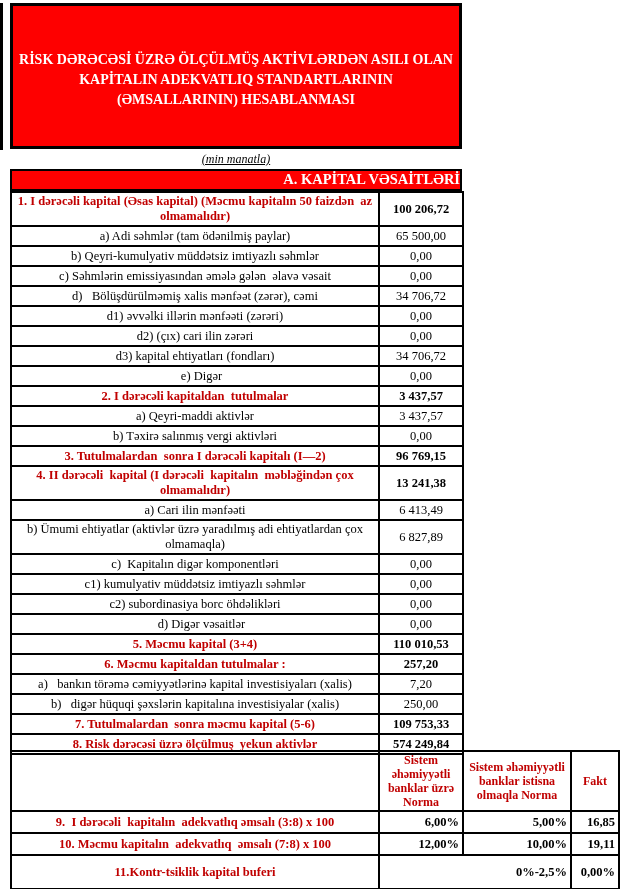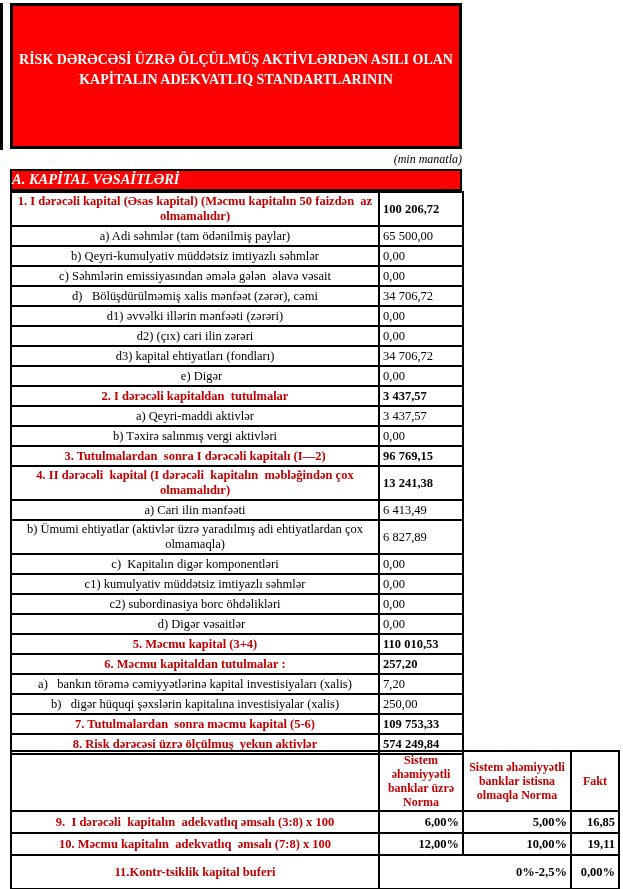--- a/index.html
+++ b/index.html
@@ -22,47 +22,46 @@
     background:var(--red-fill, #fe0000);
     border:3px solid #000;
     box-sizing:border-box;
     color:#ffffff; font-weight:bold; font-size:14px; line-height:20px;
     text-align:center;
     padding-top:44px;
   }
 
   .unit-note {
     position:absolute; left:10px; top:152px; width:452px;
-    text-align:right; font-style:italic; font-size:12px; line-height:14px;
+    text-align:center; font-style:italic; font-size:12px; line-height:14px;text-decoration:underline;
   }
 
   .section-bar {
     position:absolute; left:10px; top:169px; width:452px; height:22px;
     background:var(--red-fill, #fe0000);
     border:2px solid #000;
     box-sizing:border-box;
     color:#ffffff; font-weight:bold; font-size:14.5px; line-height:17px;
-    text-align:left;
-    font-style:italic;
+    text-align:right;
   }
 
   table.cap {
     position:absolute; left:10px; top:191px;
     width:452px; border-collapse:collapse; table-layout:fixed;
     border:2px solid #000;
   }
   table.cap td {
     border:2px solid #000;
     font-size:12.5px; line-height:15px;
     padding:1px 3px;
     height:16px;
     vertical-align:middle;
   }
   td.lbl { white-space:pre-wrap;text-align:center; }
-  td.val { text-align:left; padding-right:4px; }
+  td.val { text-align:center; padding-right:4px; }
   .red  { color:var(--red-text, #c00000); font-weight:bold; }
   .bold { font-weight:bold; }
   .ind  { padding-left:16px !important;margin-top:36px; }
 
   table.ratio {
     position:absolute; left:10px; top:750px;
     width:608px; border-collapse:collapse; table-layout:fixed;
     border:2px solid #000;
     border-bottom:3px solid #000;
   }
@@ -88,20 +87,21 @@
 </head>
 <body>
 
 <div class="page">
 
   <div class="left-edge-line"></div>
 
   <div class="title-box">
     <div>RİSK DƏRƏCƏSİ ÜZRƏ ÖLÇÜLMÜŞ AKTİVLƏRDƏN ASILI OLAN</div>
     <div>KAPİTALIN ADEKVATLIQ STANDARTLARININ</div>
+    <div>(ƏMSALLARININ) HESABLANMASI</div>
   </div>
 
   <div class="unit-note">(min manatla)</div>
 
   <div class="section-bar">A. KAPİTAL VƏSAİTLƏRİ</div>
 
   <table class="cap">
     <colgroup>
       <col style="width:368px">
       <col style="width:84px">

